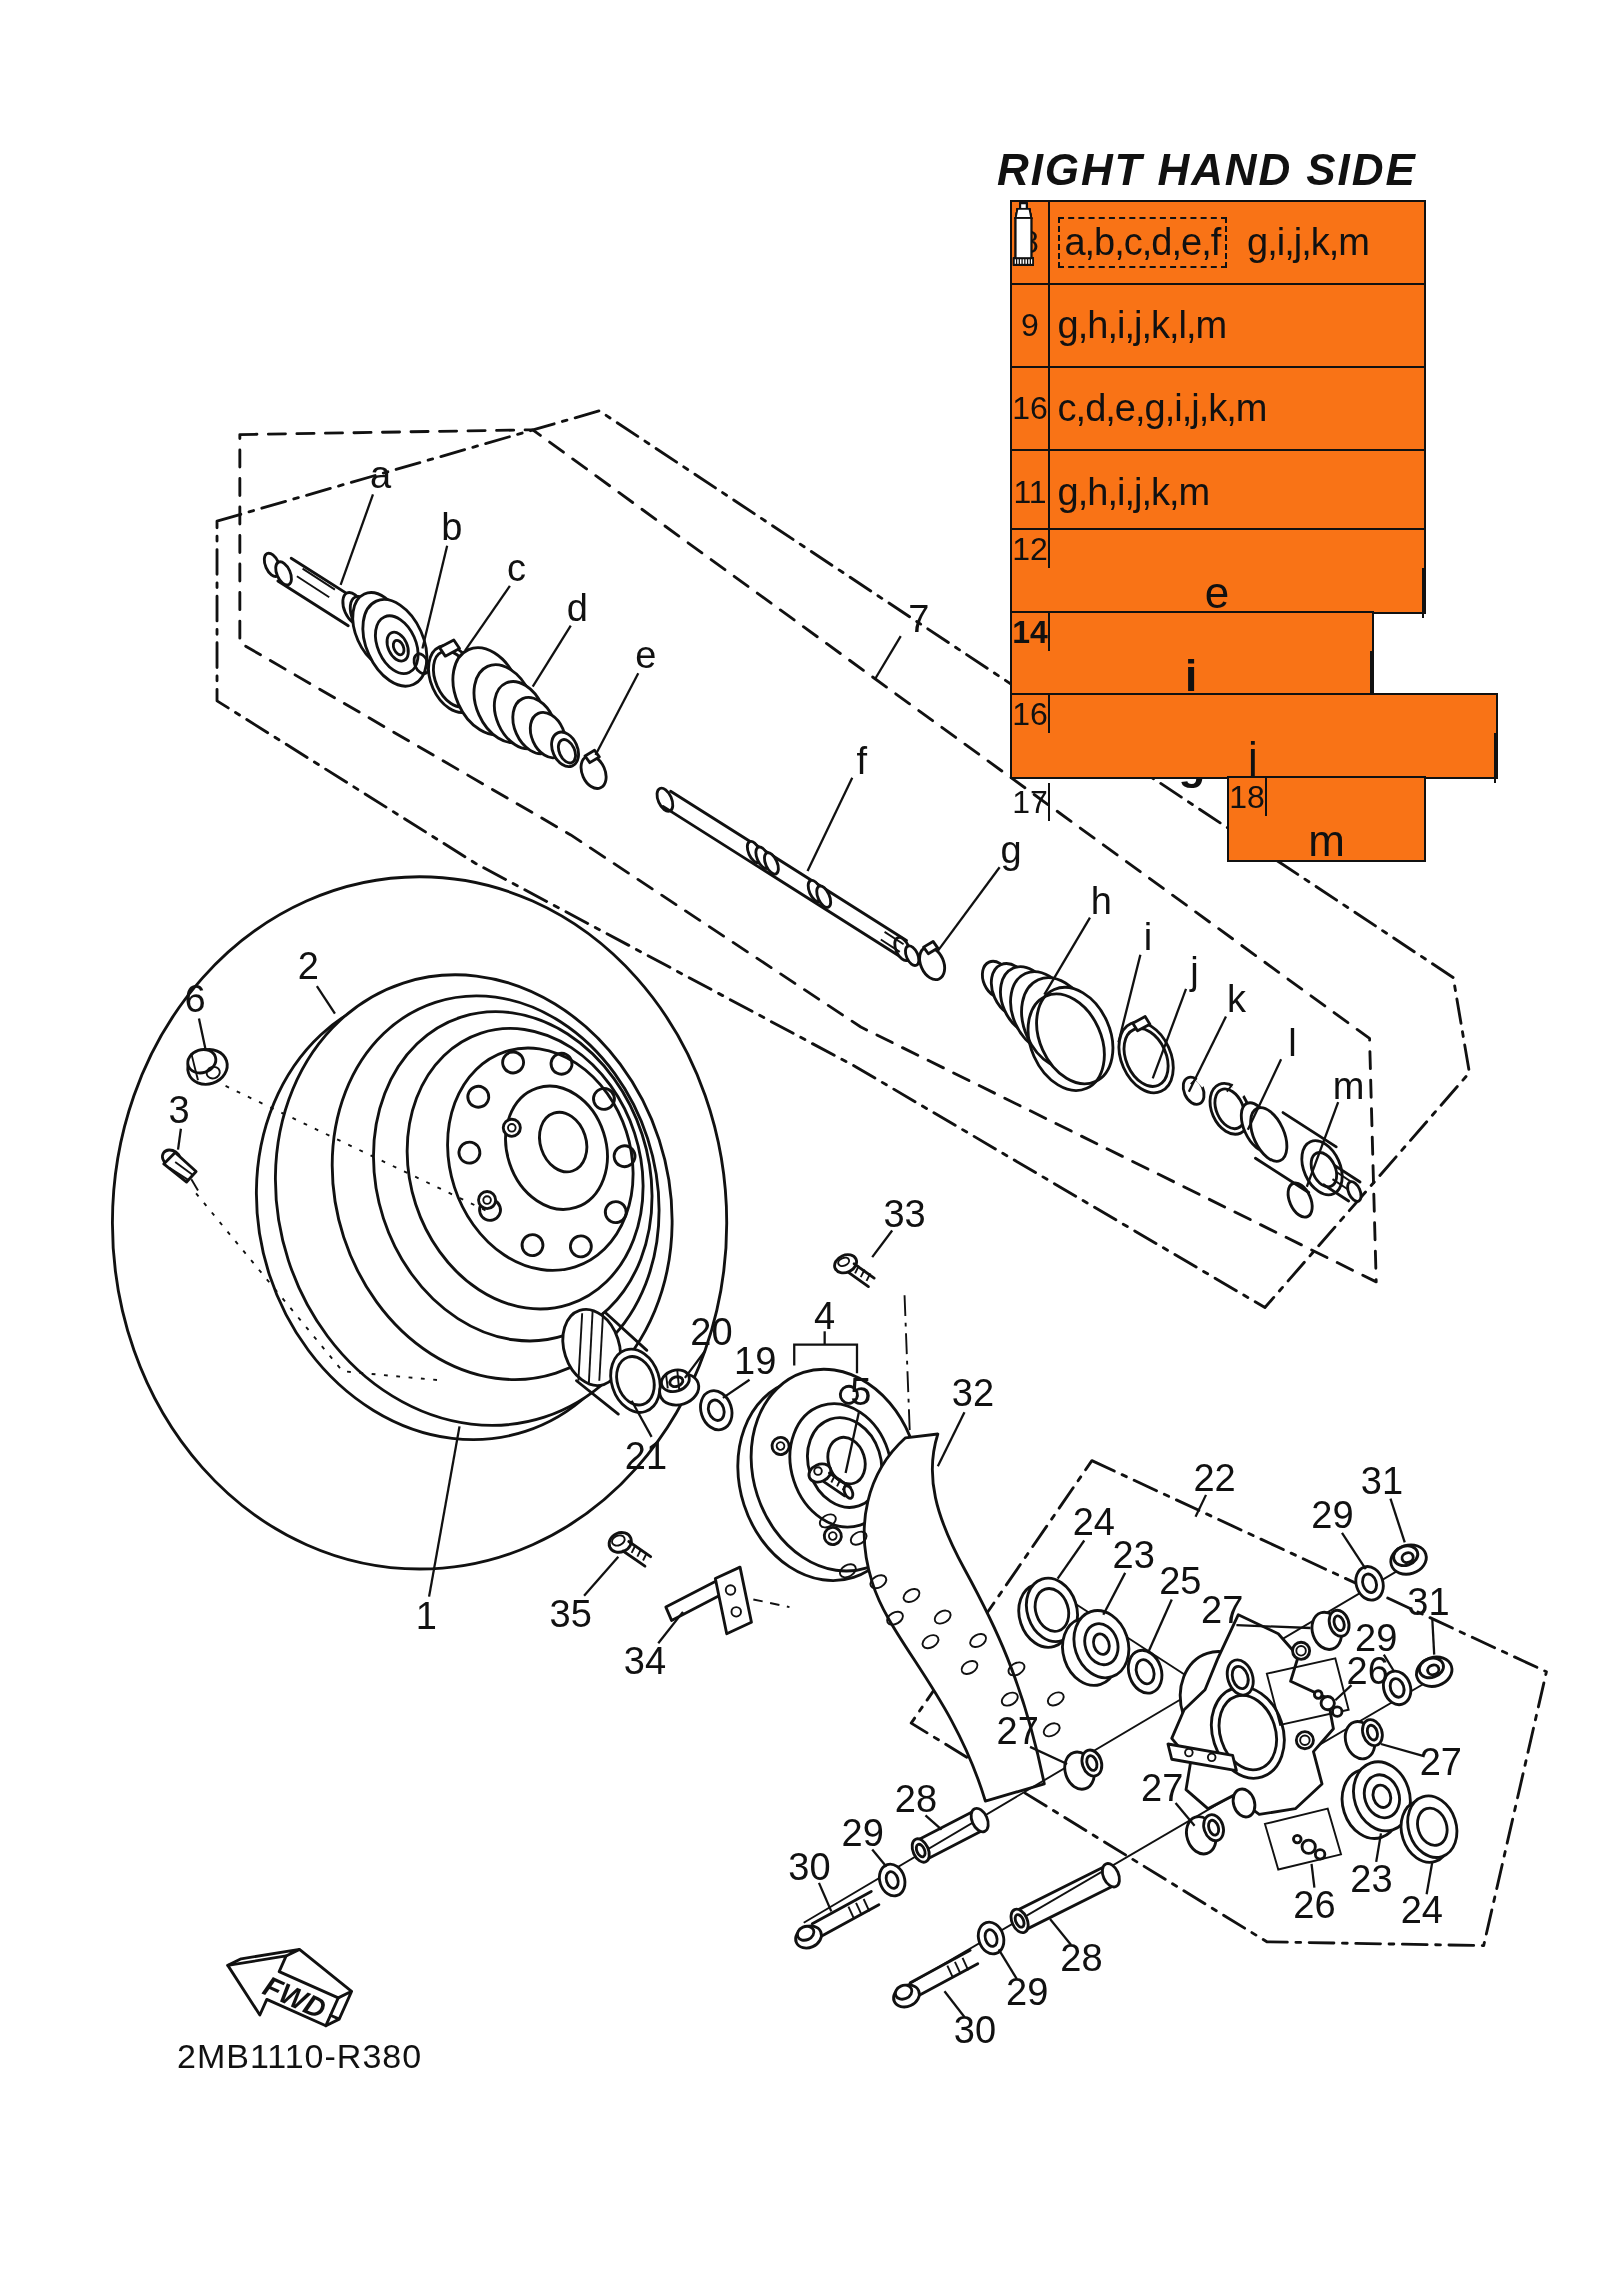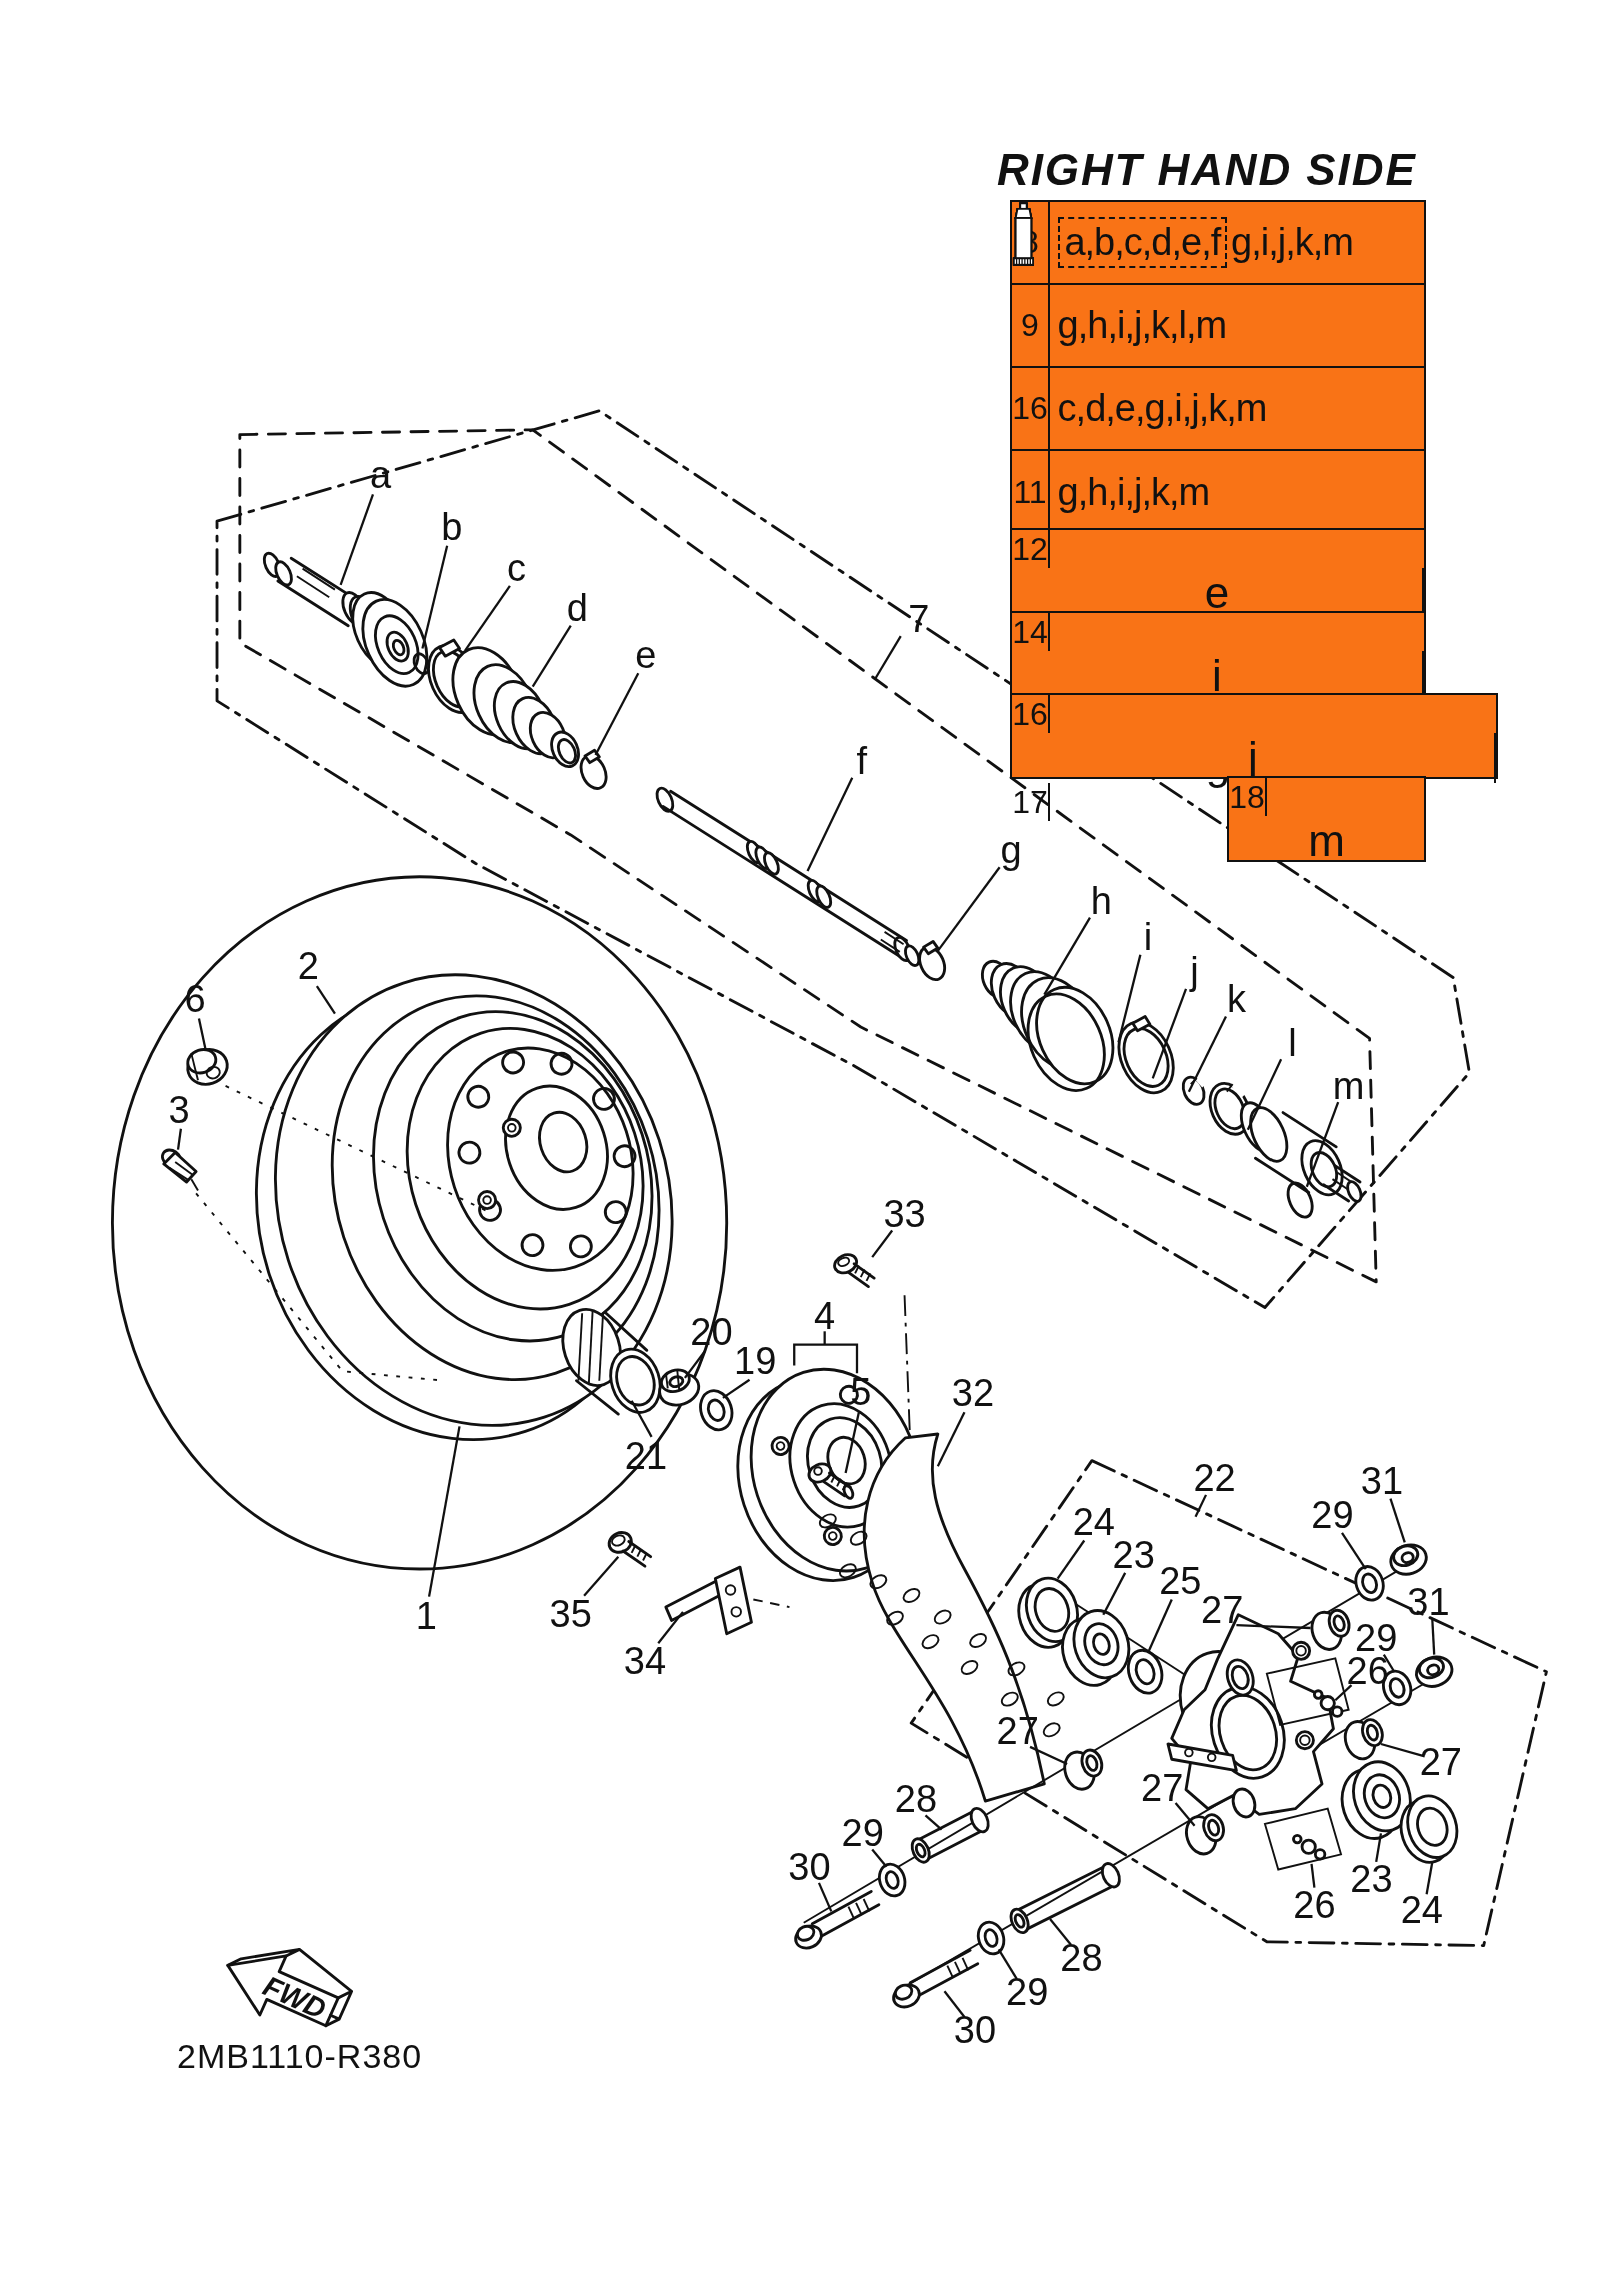--- a/index.html
+++ b/index.html
@@ -16,21 +16,21 @@
   .drawing-code{position:absolute;left:177px;top:2037px;font-size:34px;letter-spacing:1px;}
   
   .tblbox{position:absolute;box-sizing:border-box;border:2.9px solid #111;background:#f97316;}
   .kit-row{display:flex;height:83px;box-sizing:border-box;border-bottom:2.9px solid #111;}
   .kit-row:last-child{border-bottom:none;}
   .cell-num{width:38px;flex:0 0 38px;display:flex;align-items:center;justify-content:center;
             font-size:32px;border-right:2.9px solid #111;box-sizing:border-box;}
   .cell-val{flex:1;display:flex;align-items:center;font-size:38px;letter-spacing:-1px;
             padding:0 5.7px 0 7.6px;box-sizing:border-box;}
   .dashed-box{border:2.9px dashed #111;padding:1.9px 4.8px;display:inline-block;}
-  .rest{margin-left:4px;}
+  .rest{margin-left:20px;}
   .tubes{display:flex;align-items:center;margin-left:11.4px;gap:5.7px;}
   .kit-row.first .tubes{margin-left:auto;}
   .tube-svg{width:22px;height:65px;display:block;}
   .grid-half{display:flex;height:100%;flex-direction:column;}
   .gcell-num{width:38px;flex:0 0 38px;display:flex;align-items:center;justify-content:center;
              font-size:32px;border-right:2.9px solid #111;box-sizing:border-box;}
   .gcell-val{flex:1;display:flex;align-items:center;justify-content:center;font-size:44px;}
   .gsplit{border-right:2.9px solid #111;box-sizing:border-box;}
 </style>
 </head>
@@ -669,21 +669,21 @@
   </div>
 
   <div class="tblbox" style="left:1010px;top:528px;width:416px;height:86px;">
     <div class="grid-half">
       <div class="gcell-num">12</div>
       <div class="gcell-val gsplit">e</div>
       <div class="gcell-num">13</div>
       <div class="gcell-val">c</div>
     </div>
   </div>
-  <div class="tblbox" style="left:1010px;top:611px;width:416px;height:86px;">
+  <div class="tblbox" style="left:1010px;top:611px;width:364px;height:86px;font-weight:bold;">
     <div class="grid-half">
       <div class="gcell-num">14</div>
       <div class="gcell-val gsplit">i</div>
       <div class="gcell-num">15</div>
       <div class="gcell-val">g</div>
     </div>
   </div>
   <div class="tblbox" style="left:1010px;top:693px;width:488px;height:86px;">
     <div class="grid-half">
       <div class="gcell-num">16</div>

